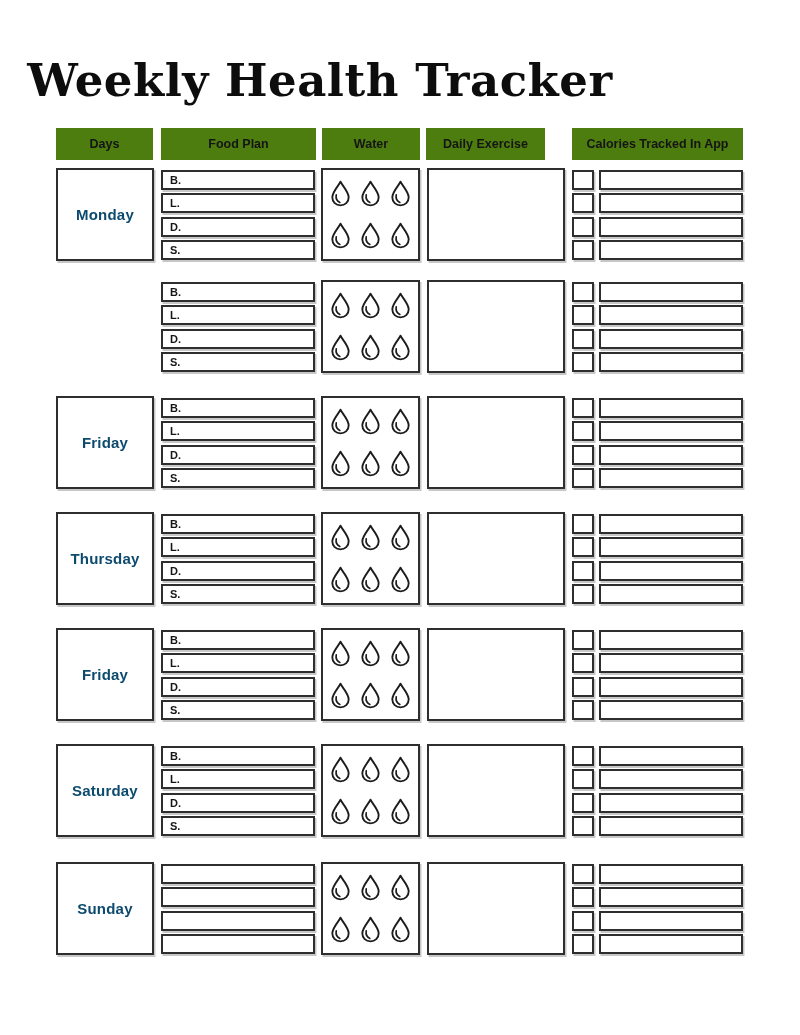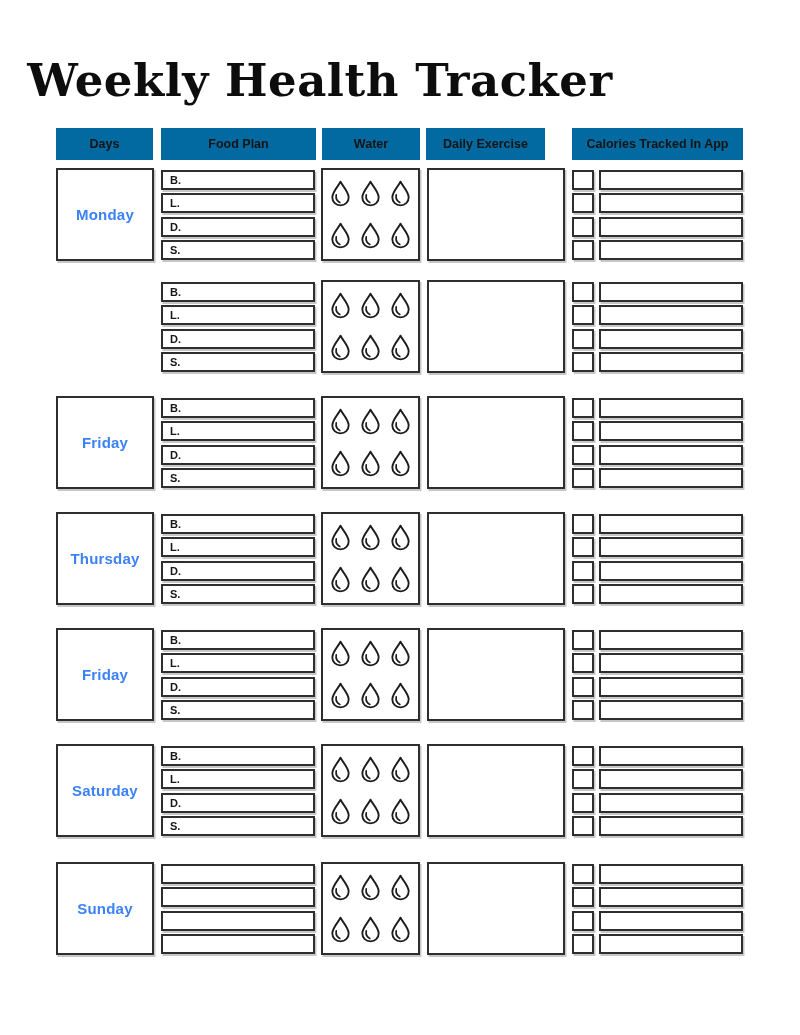--- a/index.html
+++ b/index.html
@@ -19,21 +19,21 @@
     font-weight: 700;
     font-size: 45px;
     letter-spacing: 0.5px;
     color: #0d0d0d;
     margin: 0;
   }
   
   .hdr {
     position: absolute;
     top: 128px; height: 32px;
-    background: #0369a1;
+    background: #4d7c0f;
     display: flex; align-items: center; justify-content: center;
     font-weight: 700; font-size: 12.5px;
     text-align: center; line-height: 1.15;
     color: #151515;
   }
   .hdr-days     { left: 56px;  width: 97px;  }
   .hdr-food     { left: 161px; width: 155px; }
   .hdr-water    { left: 322px; width: 98px;  }
   .hdr-exercise { left: 426px; width: 119px; }
   .hdr-calories { left: 572px; width: 171px; padding: 0 14px; box-sizing: border-box; }
@@ -44,21 +44,21 @@
     box-sizing: border-box;
     border: 2px solid #2e2e2e;
     background: #ffffff;
     box-shadow: 1.5px 2px 0 rgba(0,0,0,0.22);
   }
   .day-box {
     left: 0; top: 0; width: 98px; height: 93px;
     display: flex; align-items: center; justify-content: center;
   }
   .day-name {
-    font-weight: 700; font-size: 15px; letter-spacing: 0.2px; color: #3b82f6;
+    font-weight: 700; font-size: 15px; letter-spacing: 0.2px; color: #0c4a6e;
   }
   .meal-line { left: 105px; width: 154px; height: 20px;
     display: flex; align-items: center; }
   .meal-line .meal-label {
     font-weight: 700; font-size: 11px; margin-left: 7px; color: #161616;
   }
   .t0 { top: 2px; } .t1 { top: 25px; } .t2 { top: 49px; } .t3 { top: 72px; }
   .water-box {
     left: 265px; top: 0; width: 99px; height: 93px;
     display: flex; flex-wrap: wrap; align-items: center; justify-content: center;

